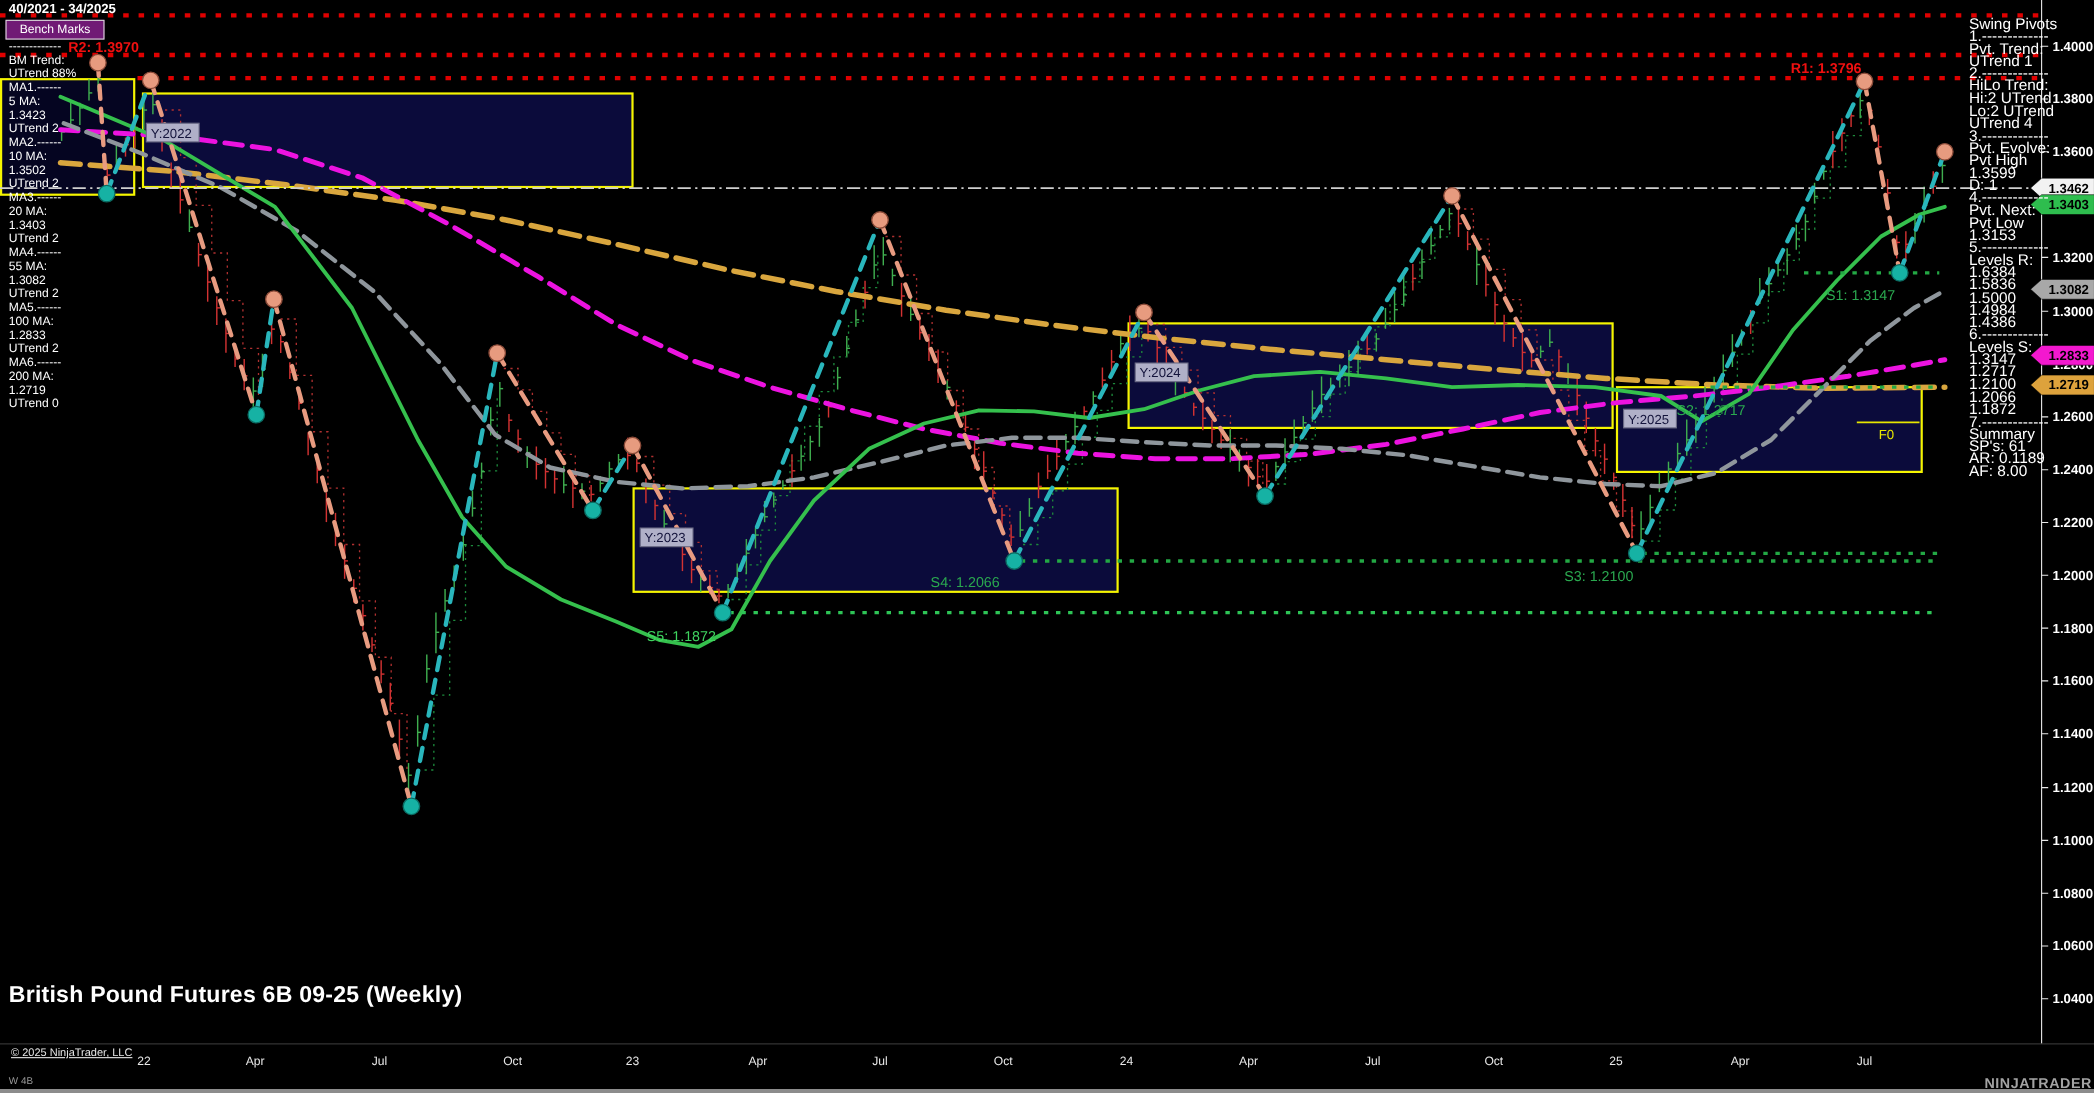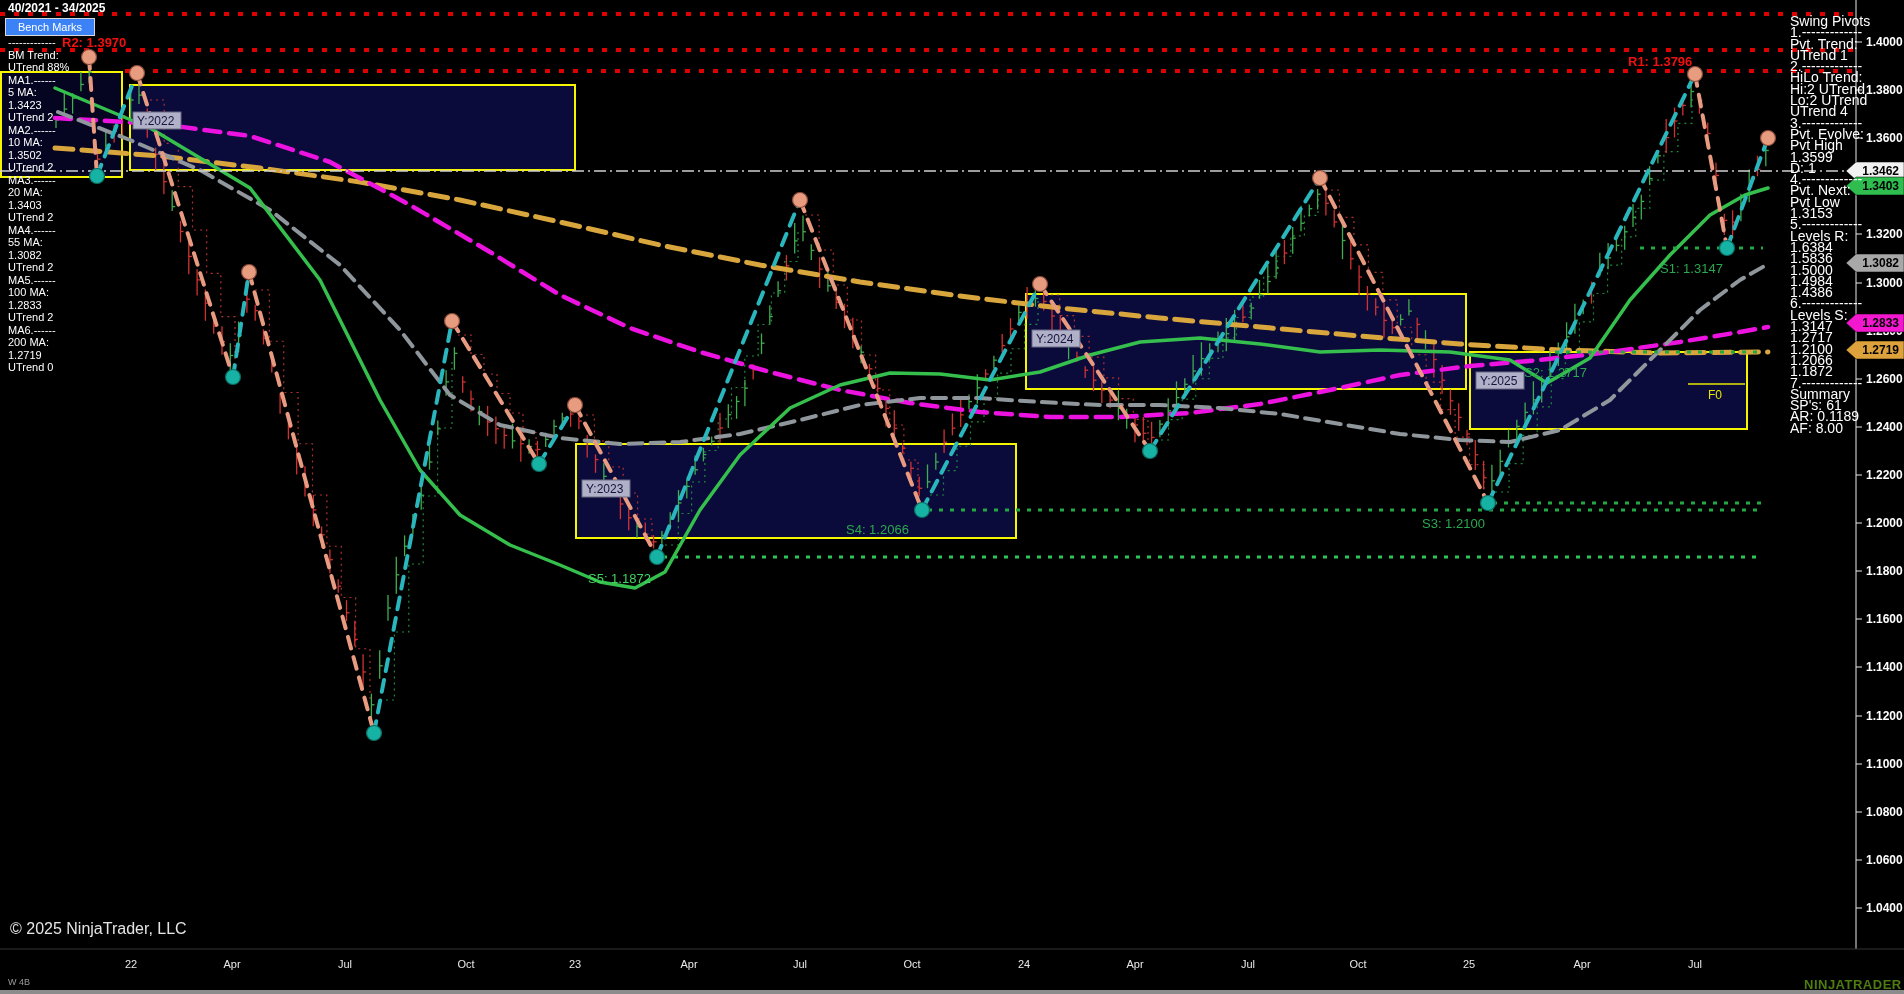--- a/index.html
+++ b/index.html
@@ -3,27 +3,27 @@
 <meta charset="utf-8">
 <style>
   html,body{margin:0;padding:0;background:#000;}
   #app{position:relative;width:1904px;height:994px;background:#000;overflow:hidden;
        font-family:"Liberation Sans",sans-serif;}
   svg{position:absolute;left:0;top:0;}
   svg text{font-family:"Liberation Sans",sans-serif;}
   .ovl{position:absolute;color:#fff;pointer-events:none;z-index:3;}
   .range-label{left:8px;top:1px;font-size:12px;font-weight:bold;}
   .bench-box{left:5px;top:18px;width:88px;height:16px;border:1px solid #d8d8d8;
-             font-size:11px;text-align:center;line-height:16px;background:#3b82f6;}
+             font-size:11px;text-align:center;line-height:16px;background:#701a75;}
   .left-list{left:8px;top:36px;font-size:11px;line-height:12.5px;white-space:pre;}
   .swing-list{left:1790px;top:16px;font-size:14px;line-height:11.3px;white-space:pre;}
   .chart-title{left:8px;top:893px;font-size:21px;font-weight:bold;letter-spacing:.2px;}
-  .copyright{left:10px;top:920px;font-size:16px;color:#e5e5e5;}
+  .copyright{left:10px;top:952px;font-size:10px;color:#e5e5e5;text-decoration:underline;}
   .period{left:8px;top:977px;font-size:9px;color:#9a9a9a;}
-  .watermark{left:1788px;top:977px;font-size:13px;font-weight:bold;color:#4d7c0f;letter-spacing:.5px;padding-left:16px;}
+  .watermark{left:1788px;top:977px;font-size:13px;font-weight:bold;color:#a3a3a3;letter-spacing:.5px;padding-left:16px;}
 </style>
 </head>
 <body>
 
 <div id="app">
 
   <svg id="chart" width="1904" height="994" viewBox="0 0 1904 994">
       <rect x="0" y="0" width="1904" height="994" fill="#000"></rect>
       <rect x="130" y="85" width="445" height="85" fill="rgba(16,16,84,0.70)" stroke="#f5f500" stroke-width="2"></rect>
       <rect x="576" y="444" width="440" height="94" fill="rgba(16,16,84,0.70)" stroke="#f5f500" stroke-width="2"></rect>
@@ -592,19 +592,20 @@
     </svg>
 
   <div class="ovl range-label">40/2021 - 34/2025</div>
 
   <div class="ovl bench-box">Bench Marks</div>
 
   <div class="ovl left-list" id="leftList"><div>-------------</div><div>BM Trend:</div><div>UTrend 88%</div><div>MA1.------</div><div>5 MA:</div><div>1.3423</div><div>UTrend 2</div><div>MA2.------</div><div>10 MA:</div><div>1.3502</div><div>UTrend 2</div><div>MA3.------</div><div>20 MA:</div><div>1.3403</div><div>UTrend 2</div><div>MA4.------</div><div>55 MA:</div><div>1.3082</div><div>UTrend 2</div><div>MA5.------</div><div>100 MA:</div><div>1.2833</div><div>UTrend 2</div><div>MA6.------</div><div>200 MA:</div><div>1.2719</div><div>UTrend 0</div></div>
 
   <div class="ovl swing-list" id="swingList"><div>Swing Pivots</div><div>1.-------------</div><div>Pvt. Trend:</div><div>UTrend 1</div><div>2.-------------</div><div>HiLo Trend:</div><div>Hi:2 UTrend</div><div>Lo:2 UTrend</div><div>UTrend 4</div><div>3.-------------</div><div>Pvt. Evolve:</div><div>Pvt High</div><div>1.3599</div><div>D: 1</div><div>4.-------------</div><div>Pvt. Next:</div><div>Pvt Low</div><div>1.3153</div><div>5.-------------</div><div>Levels R:</div><div>1.6384</div><div>1.5836</div><div>1.5000</div><div>1.4984</div><div>1.4386</div><div>6.-------------</div><div>Levels S:</div><div>1.3147</div><div>1.2717</div><div>1.2100</div><div>1.2066</div><div>1.1872</div><div>7.-------------</div><div>Summary</div><div>SP's: 61</div><div>AR: 0.1189</div><div>AF: 8.00</div></div>
 
+  <div class="ovl chart-title">British Pound Futures 6B 09-25 (Weekly)</div>
 
   <div class="ovl copyright">© 2025 NinjaTrader, LLC</div>
 
   <div class="ovl period">W 4B</div>
 
   <div class="ovl watermark">NINJATRADER</div>
 </div>
 
 </body></html>

